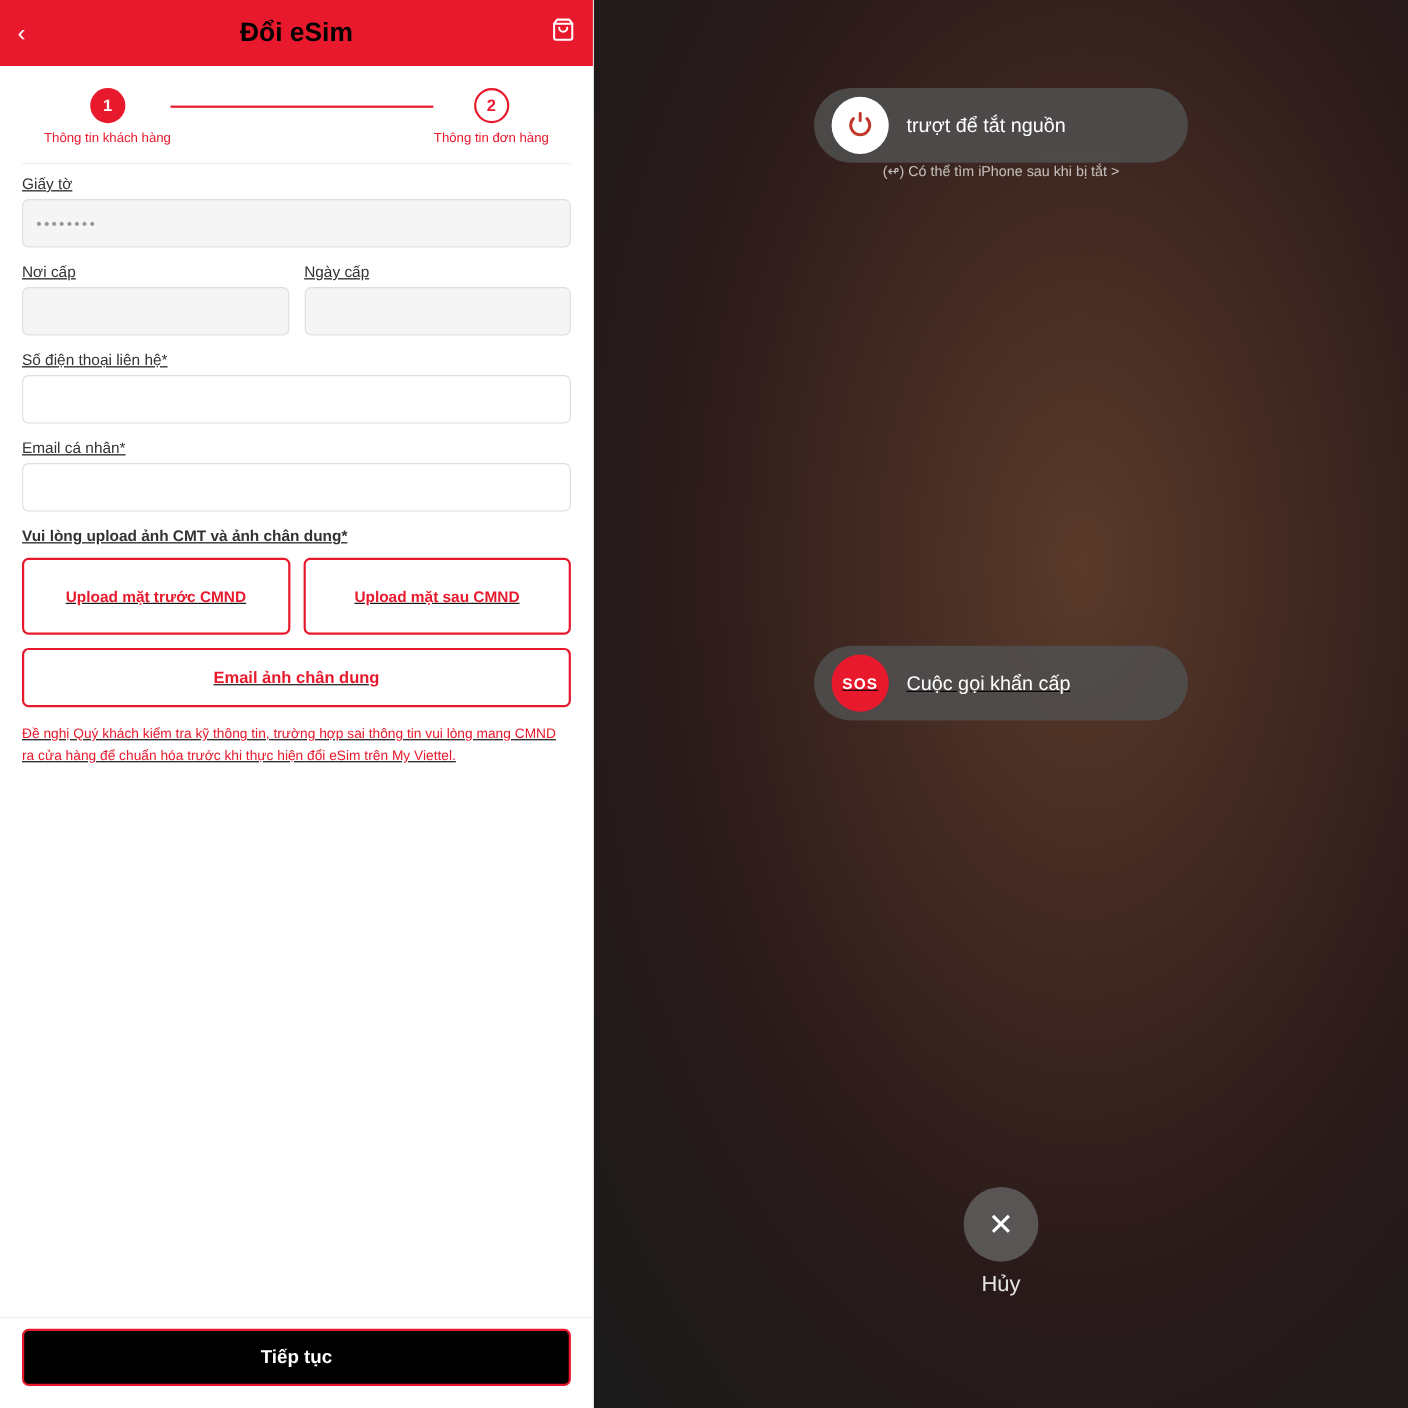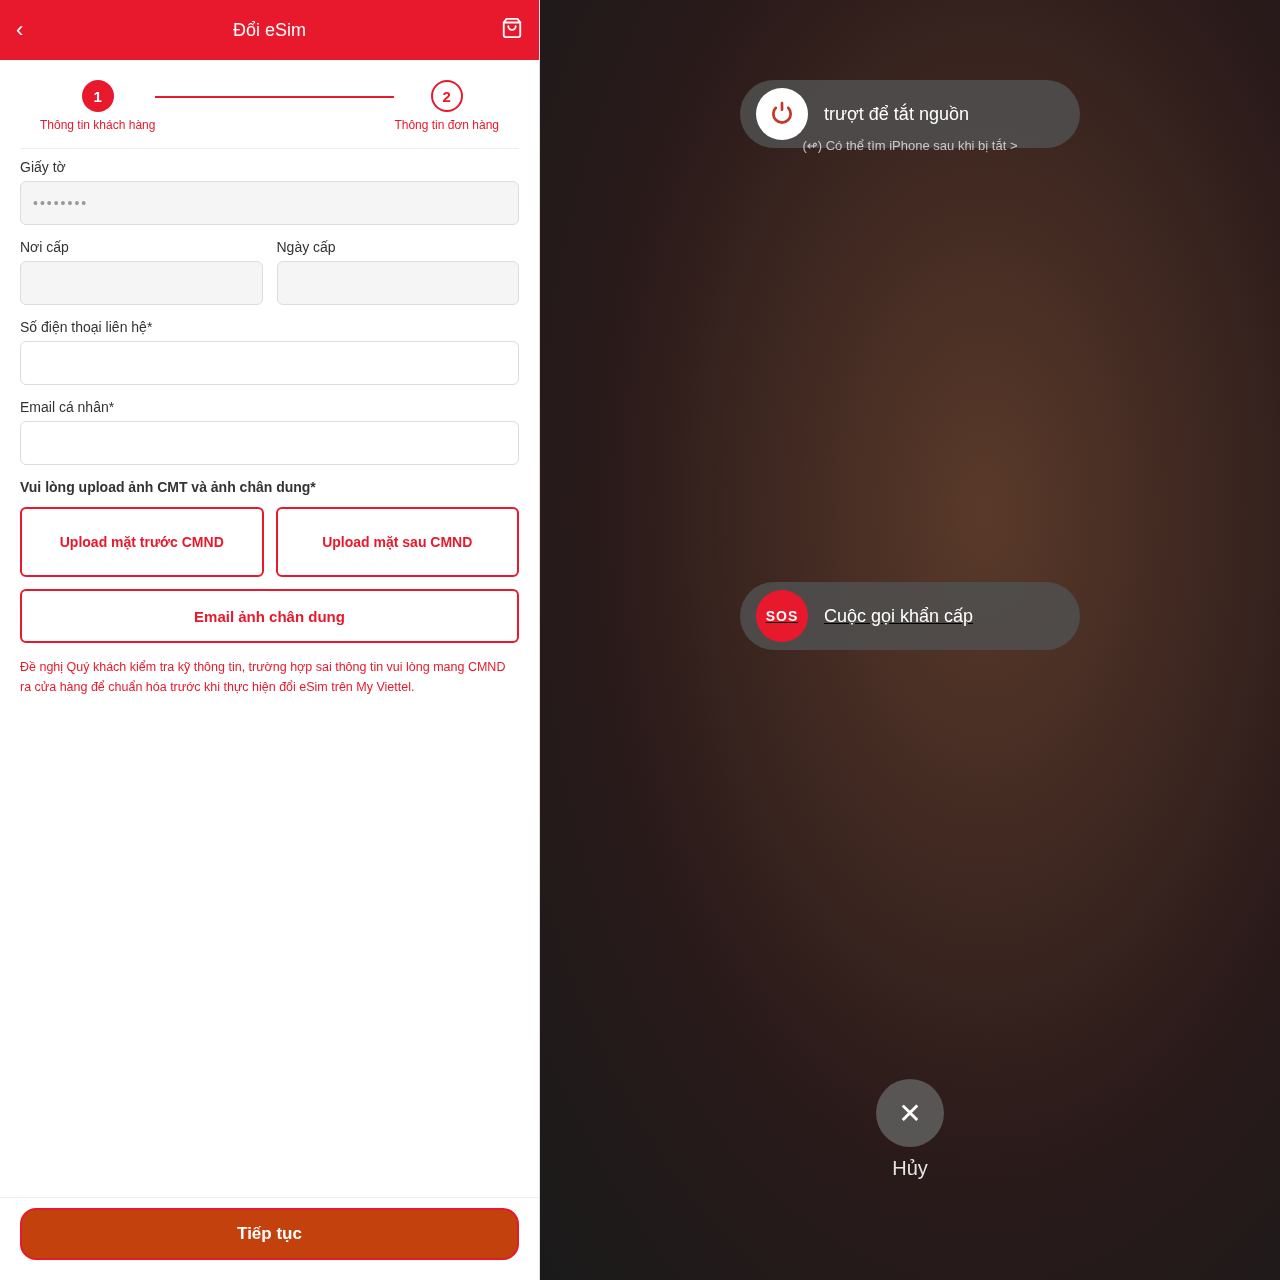--- a/index.html
+++ b/index.html
@@ -34,23 +34,23 @@
 
     .header-back {
       position: absolute;
       left: 16px;
       color: white;
       font-size: 22px;
       cursor: pointer;
     }
 
     .header-title {
-      color: #ffffff;
-      font-size: 18px;
-      font-weight: 400;
+      color: #000000;
+      font-size: 24px;
+      font-weight: 700;
     }
 
     .header-cart {
       position: absolute;
       right: 16px;
       color: white;
       font-size: 20px;
       cursor: pointer;
     }
 
@@ -103,20 +103,21 @@
       height: 2px;
       background: #e8192c;
       margin-bottom: 18px;
       min-width: 100px;
     }
 
     .form-body {
       flex: 1;
       overflow-y: auto;
       padding: 0 20px 16px;
+      text-decoration: underline;
     }
 
     .form-group {
       margin-bottom: 14px;
     }
 
     .form-label {
       font-size: 14px;
       color: #333;
       font-weight: 500;
@@ -199,26 +200,26 @@
     }
 
     .bottom-bar {
       padding: 10px 20px 20px;
       border-top: 1px solid #eee;
     }
 
     .continue-btn {
       width: 100%;
       height: 52px;
-      background: #c2410c;
+      background: #000000;
       color: white;
       font-size: 17px;
       font-weight: 600;
       border: 2px solid #e8192c;
-      border-radius: 16px;
+      border-radius: 6px;
       cursor: pointer;
       display: flex;
       align-items: center;
       justify-content: center;
     }
 
     
     .right-panel {
       flex: 1;
       height: 1280px;
@@ -426,21 +427,21 @@
   </div>
 
   <div class="bottom-bar">
     <button class="continue-btn">Tiếp tục</button>
   </div>
 </div>
 
 <div class="right-panel">
   <div class="right-bg"></div>
 
-  <div style="position:relative;z-index:1;display:flex;flex-direction:column;align-items:center;">
+  <div style="position:relative;z-index:1;display:flex;flex-direction:column;align-items:center;gap:10px;">
     <div class="power-slider">
       <div class="power-icon-circle">
         <svg width="26" height="26" viewBox="0 0 24 24" fill="none" stroke="#c0392b" stroke-width="2.5" stroke-linecap="round">
           <path d="M12 2v6M6.3 6.3a8 8 0 1011.4 0"></path>
         </svg>
       </div>
       <span class="power-text">trượt để tắt nguồn</span>
     </div>
     <div class="find-iphone-text">(↫) Có thể tìm iPhone sau khi bị tắt &gt;</div>
   </div>

